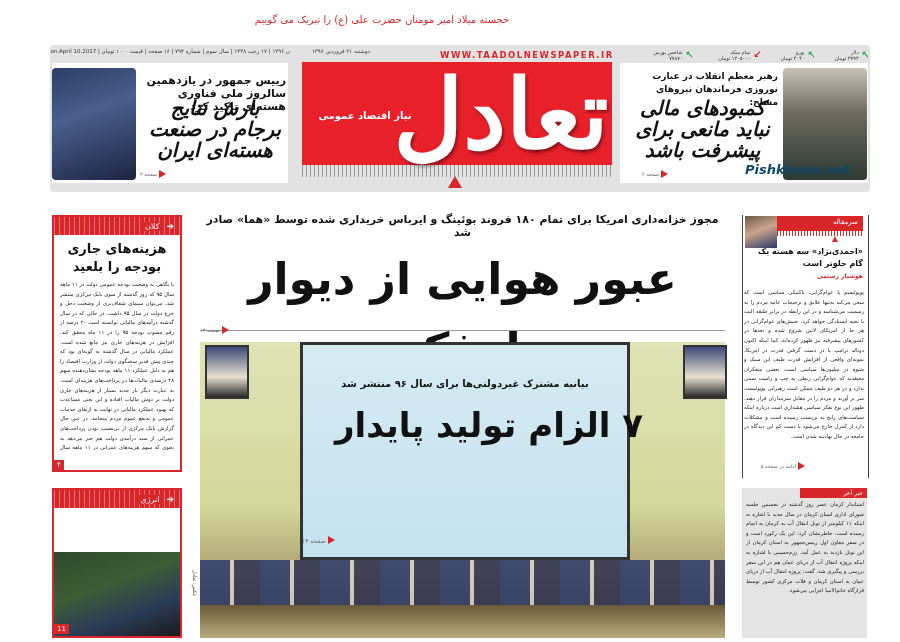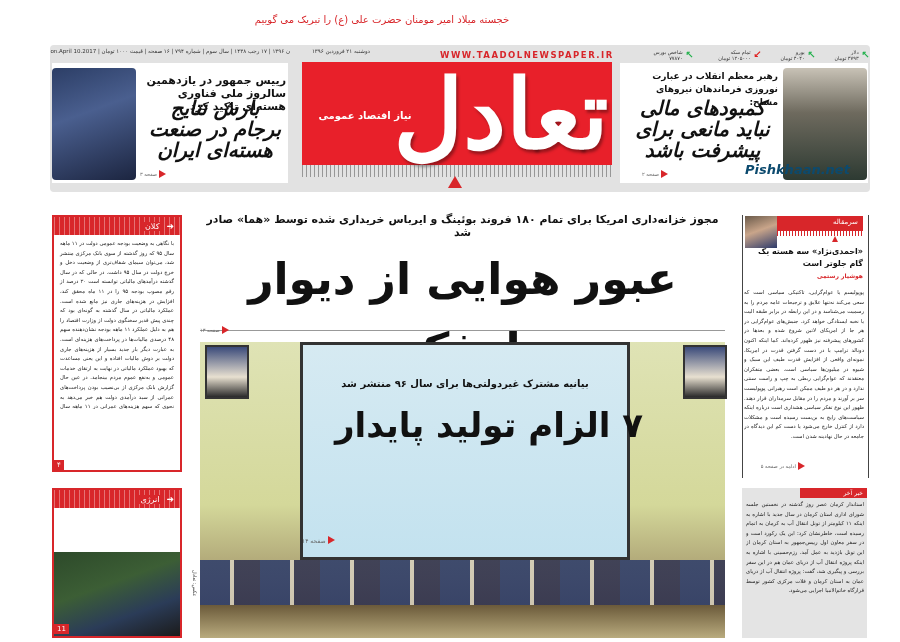--- a/index.html
+++ b/index.html
@@ -142,20 +142,21 @@
   </div>
 <div class="abs people"></div>
 <div class="abs desk"></div>
 <div class="abs credit">عکس: تعادل</div>
 
 <div class="abs lbox">
   <div class="lhead">
     <span style="font-size:9px;">➜</span>
     <span class="lbl">کلان</span>
   </div>
+  <div class="ltitle">هزینه‌های جاری بودجه را بلعید</div>
   <div class="body" style="margin-top:4px;height:170px;overflow:hidden;">با نگاهی به وضعیت بودجه عمومی دولت در ۱۱ ماهه سال ۹۵ که روز گذشته از سوی بانک مرکزی منتشر شد، می‌توان سیمای شفاف‌تری از وضعیت دخل و خرج دولت در سال ۹۵ داشت. در حالی که در سال گذشته درآمدهای مالیاتی توانسته است ۳۰ درصد از رقم مصوب بودجه ۹۵ را در ۱۱ ماه محقق کند، افزایش در هزینه‌های جاری نیز مانع شده است. عملکرد مالیاتی در سال گذشته به گونه‌ای بود که چندی پیش قدیر سخنگوی دولت از وزارت اقتصاد را هم به دلیل عملکرد ۱۱ ماهه بودجه نشان‌دهنده سهم ۴۸ درصدی مالیات‌ها در پرداخت‌های هزینه‌ای است. به عبارت دیگر بار جدید بسیار از هزینه‌های جاری دولت بر دوش مالیات افتاده و این یعنی مساعدت که بهبود عملکرد مالیاتی در نهایت به ارتقای خدمات عمومی و به‌نفع عموم مردم بینجامد. در عین حال گزارش بانک مرکزی از بی‌نصیب بودن پرداخت‌های عمرانی از سبد درآمدی دولت هم خبر می‌دهد به نحوی که سهم هزینه‌های عمرانی در ۱۱ ماهه سال گذشته تنها ۱۸ هزار و ۵۹۰ میلیارد تومان گزارش شده است.</div>
   <div class="pgnum">۴</div>
 </div>
 
 <div class="abs lbox2">
   <div class="lhead">
     <span style="font-size:9px;">➜</span>
     <span class="lbl">انرژی</span>
   </div>
 </div>

